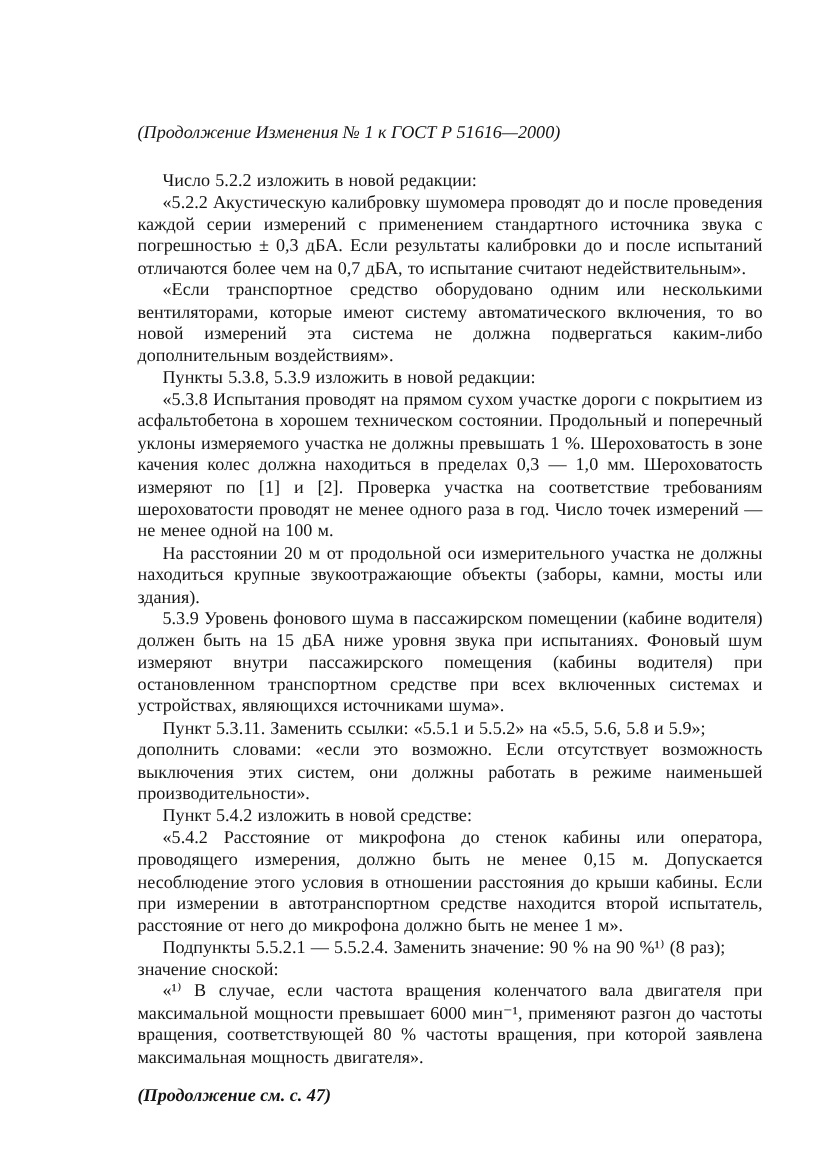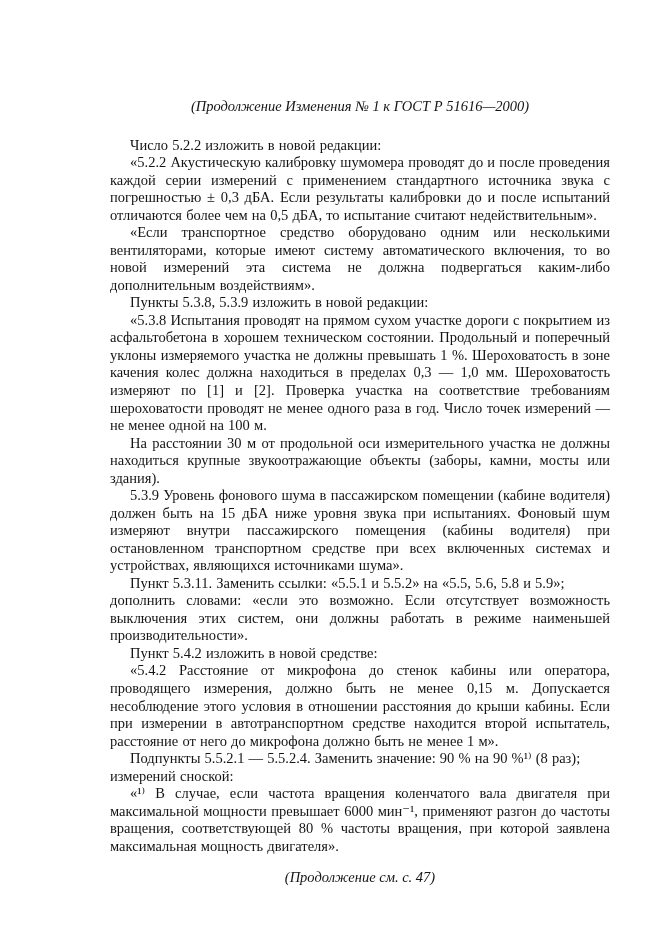--- a/index.html
+++ b/index.html
@@ -15,73 +15,74 @@
     box-sizing: border-box;
     padding: 98px 51px 0 110px;
     font-family: "Liberation Serif", "DejaVu Serif", serif;
     font-size: 14.5px;
     line-height: 1.21;
     color: #141414;
     overflow: hidden;
   }
   .header-note {
     font-style: italic;
-    text-align: center;
+    text-align: left;
     white-space: nowrap;
     margin: 0 0 21px 0;
   }
   .doc-body {
     width: 100%;
   }
   .para {
     margin: 0;
     text-align: justify;
     text-indent: 20px;
     word-spacing: 0.5px;
   }
   .para.no-indent {
     text-indent: 0;
   }
   .footer-note {
     font-style: italic;
-    text-align: center;
+    text-align: left;
     margin-top: 14px;
+    font-weight: bold;
   }
 </style>
 </head>
 <body>
 
 <div class="page">
   <div class="header-note">(Продолжение Изменения № 1 к ГОСТ Р 51616—2000)</div>
 
   <div class="doc-body">
   <p class="para">Число 5.2.2 изложить в новой редакции:</p>
 
-  <p class="para">«5.2.2 Акустическую калибровку шумомера проводят до и после проведения каждой серии измерений с применением стандартного источника звука с погрешностью ± 0,3 дБА. Если результаты калибровки до и после испытаний отличаются более чем на 0,5 дБА, то испытание считают недействительным».</p>
+  <p class="para">«5.2.2 Акустическую калибровку шумомера проводят до и после проведения каждой серии измерений с применением стандартного источника звука с погрешностью ± 0,3 дБА. Если результаты калибровки до и после испытаний отличаются более чем на 0,7 дБА, то испытание считают недействительным».</p>
 
 
   <p class="para">«Если транспортное средство оборудовано одним или несколькими вентиляторами, которые имеют систему автоматического включения, то во новой измерений эта система не должна подвергаться каким-либо дополнительным воздействиям».</p>
 
   <p class="para">Пункты 5.3.8, 5.3.9 изложить в новой редакции:</p>
 
   <p class="para">«5.3.8 Испытания проводят на прямом сухом участке дороги с покрытием из асфальтобетона в хорошем техническом состоянии. Продольный и поперечный уклоны измеряемого участка не должны превышать 1 %. Шероховатость в зоне качения колес должна находиться в пределах 0,3 — 1,0 мм. Шероховатость измеряют по [1] и [2]. Проверка участка на соответствие требованиям шероховатости проводят не менее одного раза в год. Число точек измерений — не менее одной на 100 м.</p>
 
-  <p class="para">На расстоянии 30 м от продольной оси измерительного участка не должны находиться крупные звукоотражающие объекты (заборы, камни, мосты или здания).</p>
+  <p class="para">На расстоянии 20 м от продольной оси измерительного участка не должны находиться крупные звукоотражающие объекты (заборы, камни, мосты или здания).</p>
 
   <p class="para">5.3.9 Уровень фонового шума в пассажирском помещении (кабине водителя) должен быть на 15 дБА ниже уровня звука при испытаниях. Фоновый шум измеряют внутри пассажирского помещения (кабины водителя) при остановленном транспортном средстве при всех включенных системах и устройствах, являющихся источниками шума».</p>
 
   <p class="para">Пункт 5.3.11. Заменить ссылки: «5.5.1 и 5.5.2» на «5.5, 5.6, 5.8 и 5.9»;</p>
 
   <p class="para no-indent">дополнить словами: «если это возможно. Если отсутствует возможность выключения этих систем, они должны работать в режиме наименьшей производительности».</p>
 
   <p class="para">Пункт 5.4.2 изложить в новой средстве:</p>
 
   <p class="para">«5.4.2 Расстояние от микрофона до стенок кабины или оператора, проводящего измерения, должно быть не менее 0,15 м. Допускается несоблюдение этого условия в отношении расстояния до крыши кабины. Если при измерении в автотранспортном средстве находится второй испытатель, расстояние от него до микрофона должно быть не менее 1 м».</p>
 
   <p class="para">Подпункты 5.5.2.1 — 5.5.2.4. Заменить значение: 90 % на 90 %¹⁾ (8 раз);</p>
 
-  <p class="para no-indent">измерений сноской:</p>
+  <p class="para no-indent">значение сноской:</p>
 
   <p class="para">«¹⁾ В случае, если частота вращения коленчатого вала двигателя при максимальной мощности превышает 6000 мин⁻¹, применяют разгон до частоты вращения, соответствующей 80 % частоты вращения, при которой заявлена максимальная мощность двигателя».</p>
 </div>
 
   <div class="footer-note">(Продолжение см. с. 47)</div>
 </div>
 
 </body></html>

